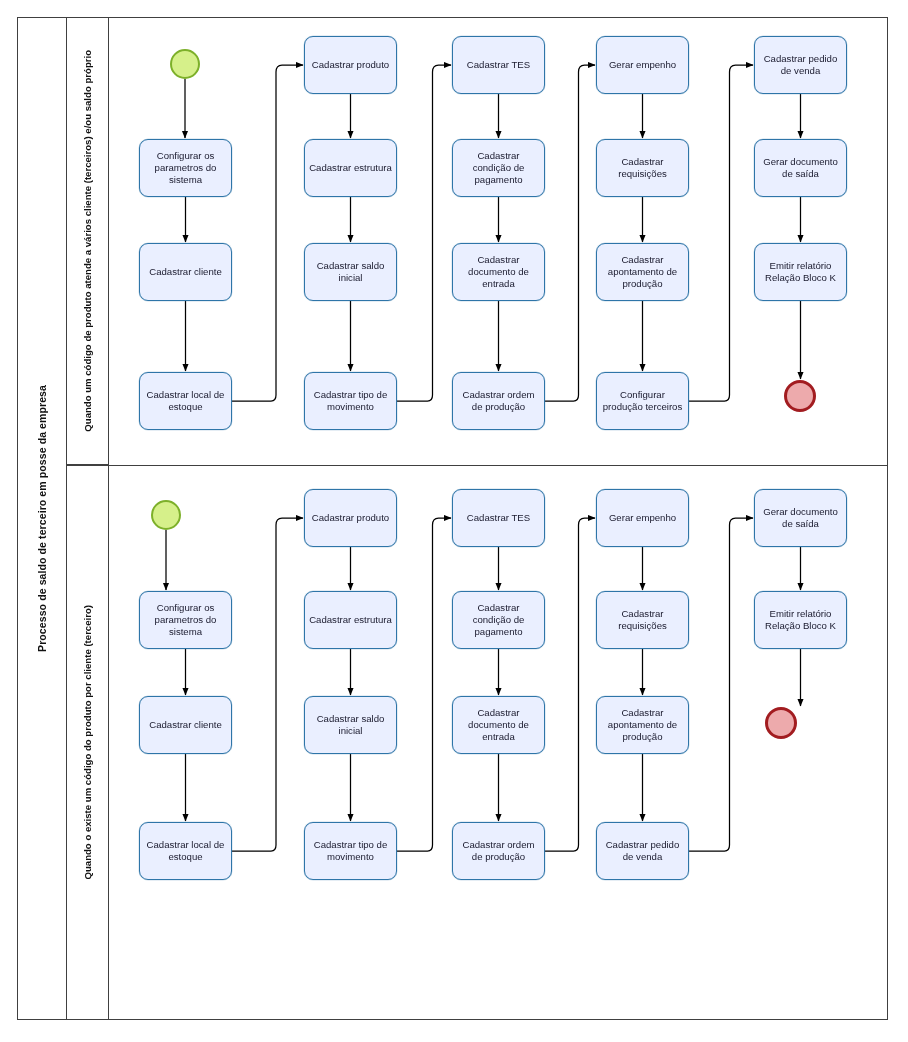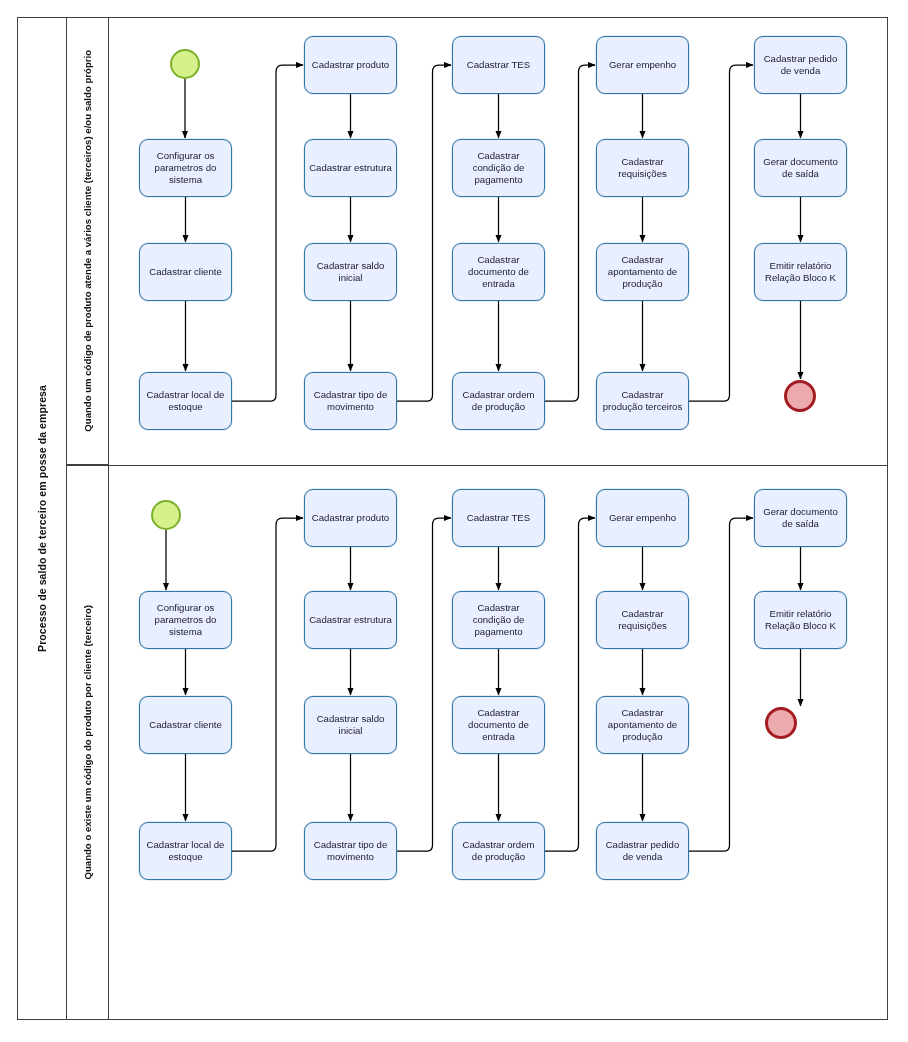--- a/index.html
+++ b/index.html
@@ -150,21 +150,21 @@
       <div class="task" style="left: 596px; top: 36px; width: 93px; height: 58px;">
         <span>Gerar empenho</span>
       </div>
       <div class="task" style="left: 596px; top: 139px; width: 93px; height: 58px;">
         <span>Cadastrar requisições</span>
       </div>
       <div class="task" style="left: 596px; top: 243px; width: 93px; height: 58px;">
         <span>Cadastrar apontamento de produção</span>
       </div>
       <div class="task" style="left: 596px; top: 372px; width: 93px; height: 58px;">
-        <span>Cadastrar produção terceiros</span>
+        <span>Configurar produção terceiros</span>
       </div>
       <div class="task" style="left: 754px; top: 36px; width: 93px; height: 58px;">
         <span>Cadastrar pedido de venda</span>
       </div>
       <div class="task" style="left: 754px; top: 139px; width: 93px; height: 58px;">
         <span>Gerar documento de saída</span>
       </div>
       <div class="task" style="left: 754px; top: 243px; width: 93px; height: 58px;">
         <span>Emitir relatório Relação Bloco K</span>
       </div>

